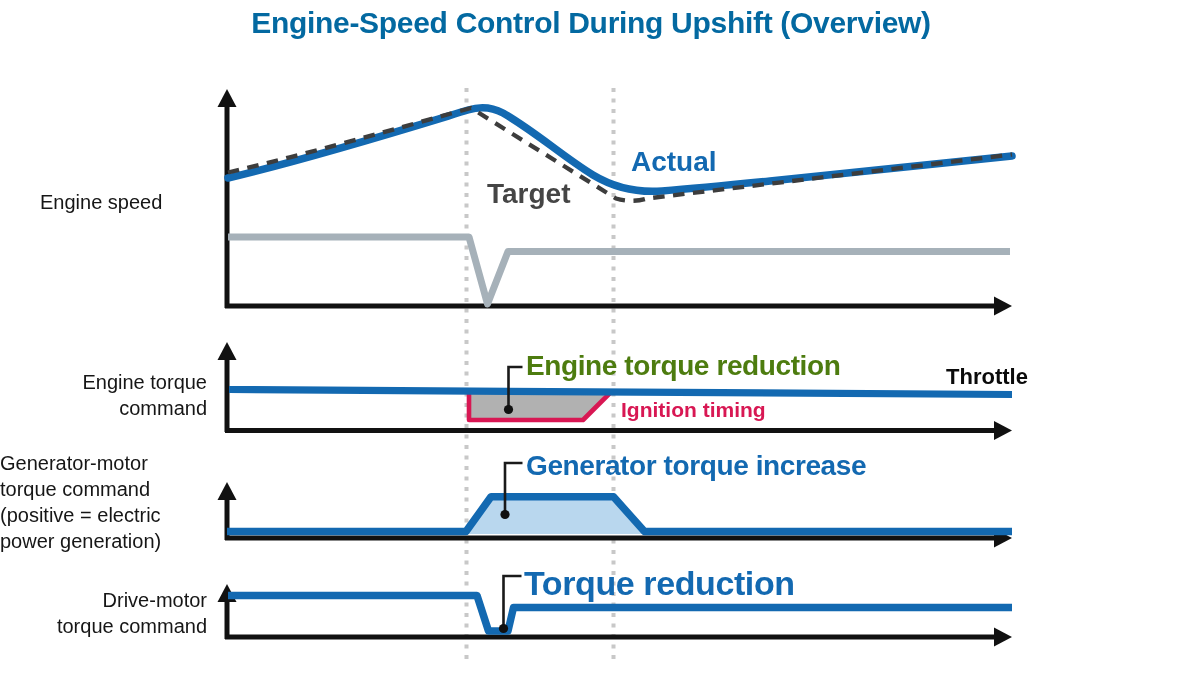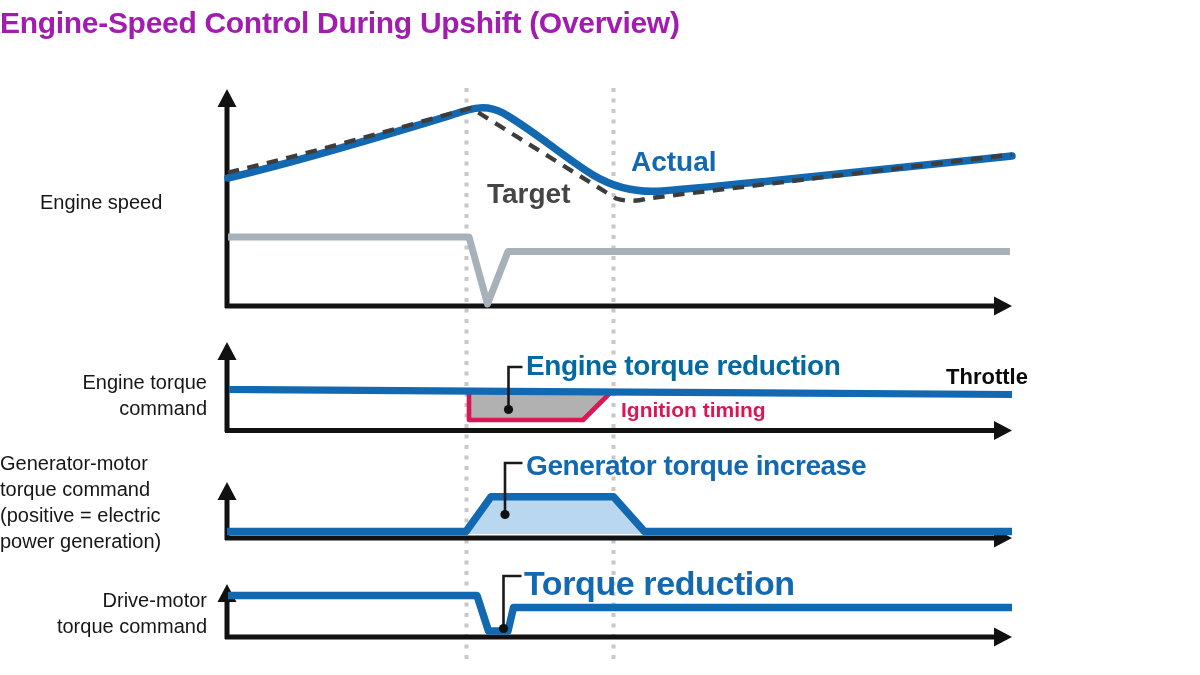--- a/index.html
+++ b/index.html
@@ -2,30 +2,30 @@
 <html><head>
 <meta charset="utf-8">
 <style>
   html,body{margin:0;padding:0;background:#ffffff;}
   .stage{position:relative;width:1200px;height:675px;background:#ffffff;overflow:hidden;
          font-family:"Liberation Sans","DejaVu Sans",sans-serif;}
   .stage svg{position:absolute;left:0;top:0;}
   .txt{position:absolute;white-space:pre-line;}
   .ylab{color:#161616;font-size:20px;line-height:25.5px;}
   .ann{font-weight:bold;white-space:nowrap;}
-  #t-title{top:6px;left:0;width:1182px;font-size:30px;font-weight:bold;
-           color:#a21caf;letter-spacing:-0.3px;}
+  #t-title{top:6px;left:0;width:1182px;text-align:center;font-size:30px;font-weight:bold;
+           color:#0369a1;letter-spacing:-0.3px;}
   #t-engine-speed{top:190px;left:40px;width:167px;text-align:left;}
   #t-engine-torque{top:370px;left:40px;width:167px;text-align:right;}
   #t-generator{top:450px;left:0px;width:216px;text-align:left;line-height:26px;}
   #t-drive{top:588px;left:40px;width:167px;text-align:right;}
   #t-target{left:487px;top:178px;font-size:28px;color:#454545;}
   #t-actual{left:631px;top:146px;font-size:28px;color:#1369b1;}
   #t-vehicle{left:786px;top:222px;font-size:22px;color:#a6b1b9;}
-  #t-etr{left:526px;top:350px;font-size:28px;color:#0369a1;letter-spacing:-0.4px;}
+  #t-etr{left:526px;top:350px;font-size:28px;color:#4d7c0f;letter-spacing:-0.4px;}
   #t-throttle{left:946px;top:364px;font-size:22px;color:#0a0a0a;}
   #t-ignition{left:621px;top:398px;font-size:21px;color:#d81753;}
   #t-gti{left:526px;top:450px;font-size:28px;color:#1369b1;letter-spacing:-0.4px;}
   #t-tr{left:524px;top:564px;font-size:34px;color:#1369b1;letter-spacing:-0.4px;}
 </style>
 </head>
 <body>
 
 <div class="stage">
 

